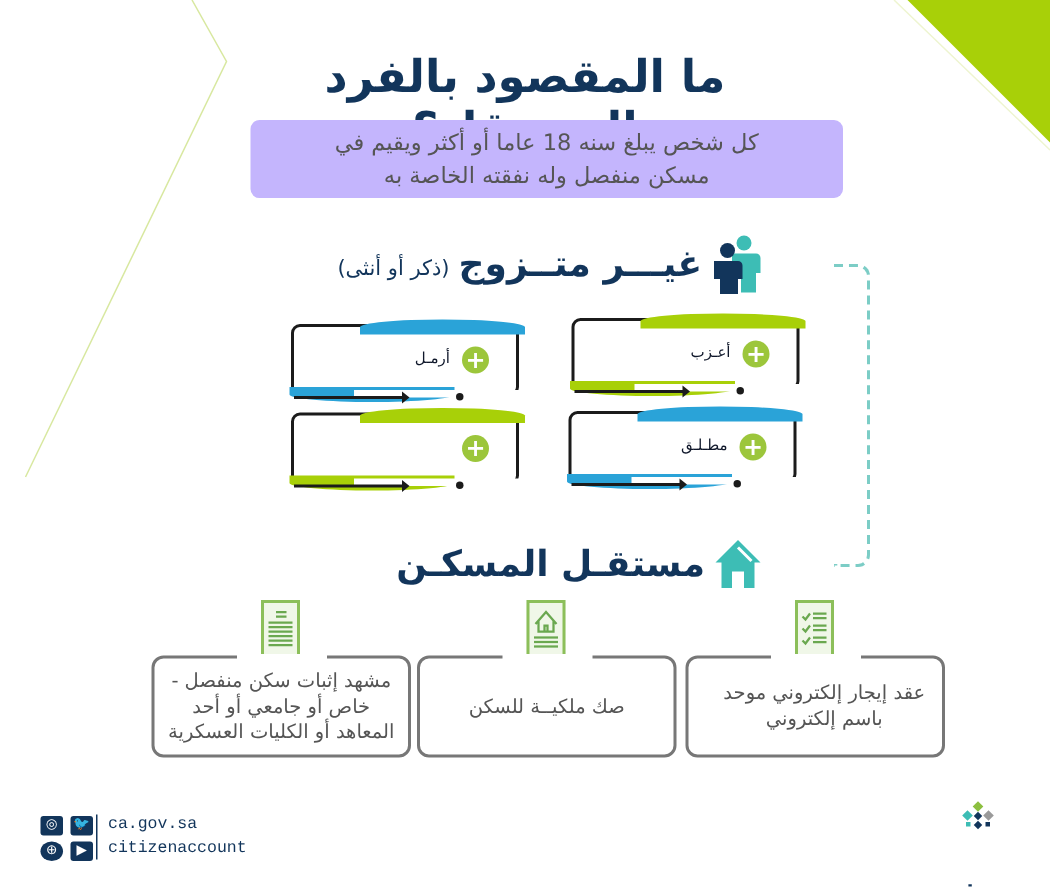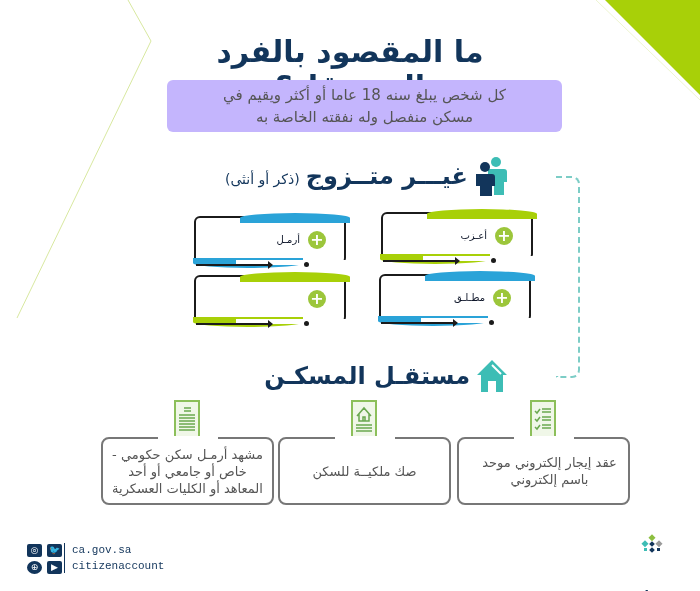--- a/index.html
+++ b/index.html
@@ -182,21 +182,21 @@
     <div>باسم إلكتروني</div>
   </div>
 </div>
 <div class="doc-card" style="left:278px;text-align:right;">
   <div class="gap"></div>
   <div>صك ملكيــة للسكن</div>
 </div>
 <div class="doc-card" style="left:101px;">
   <div class="gap"></div>
   <div>
-    <div>مشهد أرمـل سكن حكومي -</div>
+    <div>مشهد إثبات سكن منفصل -</div>
     <div>خاص أو جامعي أو أحد</div>
     <div>المعاهد أو الكليات العسكرية</div>
   </div>
 </div>
 
 <div class="footer-social">
   <div class="sico">🐦</div>
   <div class="sico">◎</div>
   <div class="sico">▶</div>
   <div class="sico" style="border-radius:50%">⊕</div>

